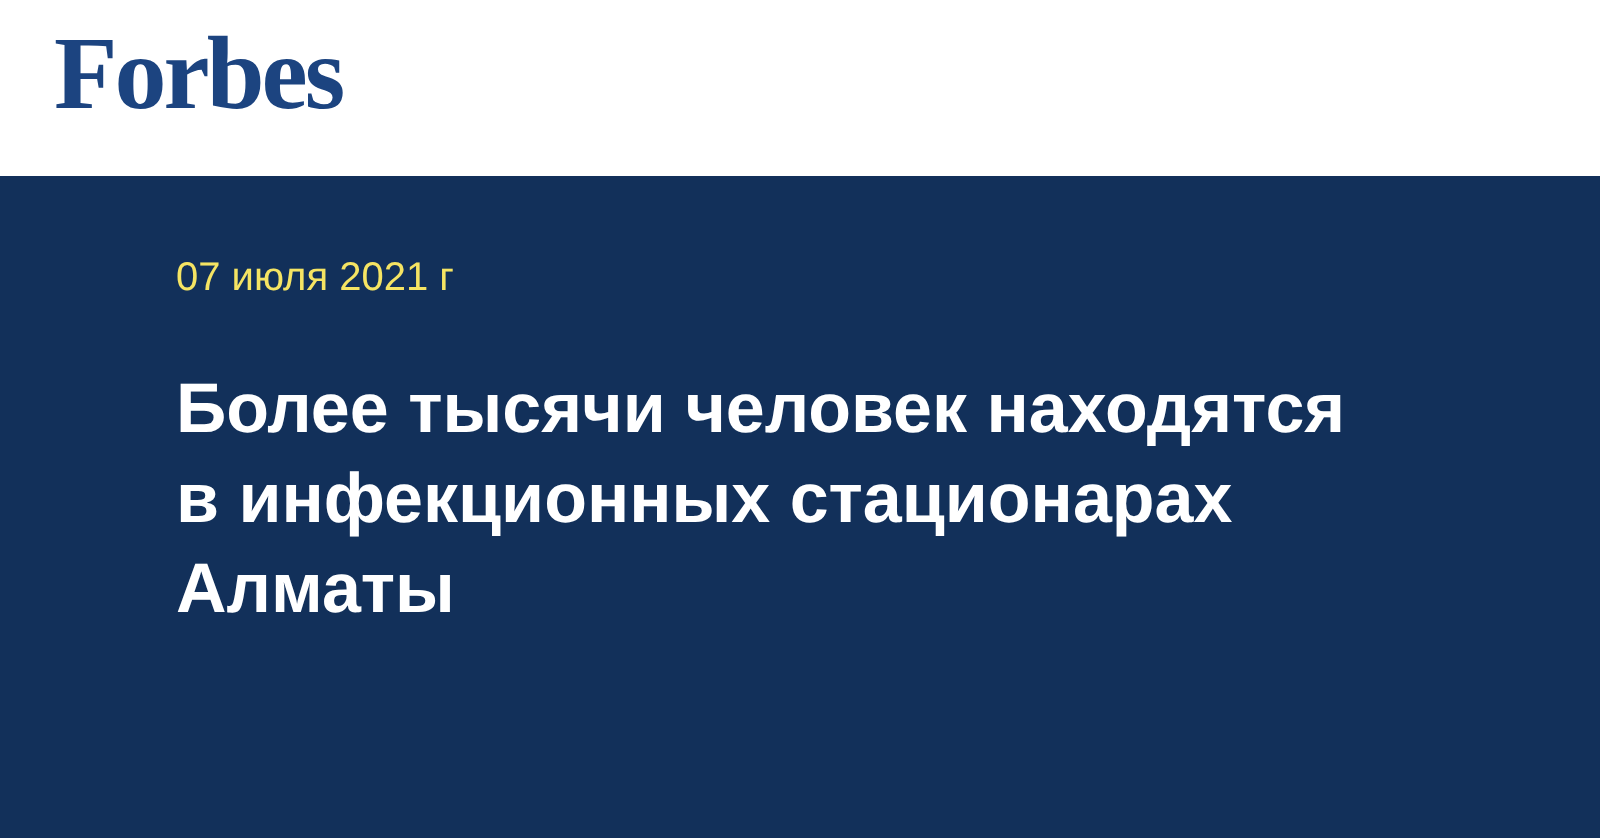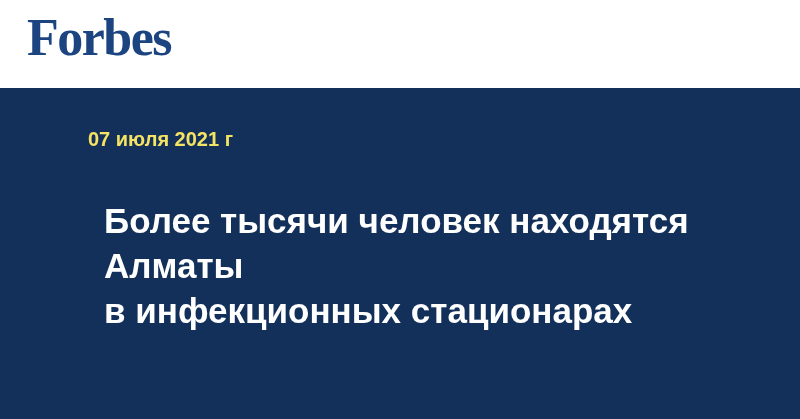--- a/index.html
+++ b/index.html
@@ -101,33 +101,33 @@
     width: 800px;
     height: 331px;
     background: #12305A;
   }
 
   .hero-date {
     position: absolute;
     left: 88px;
     top: 39px;
     font-family: "Liberation Sans", sans-serif;
-    font-weight: bold;
+    font-weight: normal;
     font-size: 20px;
     line-height: 24px;
     color: #F5E463;
     white-space: nowrap;
   }
 
   .hero-title {
     position: absolute;
     left: 88px;
     top: 94px;
     width: 640px;
-    margin: 16px;
+    margin: 0;
     font-family: "Liberation Sans", sans-serif;
     font-weight: bold;
     font-size: 35px;
     line-height: 45px;
     color: #ffffff;
   }
 
   .hero-title .line {
     display: block;
     white-space: nowrap;
@@ -142,18 +142,18 @@
     <a class="brand-logo" href="#">
       <span class="brand-wordmark">Forbes</span>
     </a>
   </header>
 
   <section class="hero">
     <div class="hero-date">07 июля 2021 г</div>
 
     <h1 class="hero-title">
       <span class="line">Более тысячи человек находятся</span>
+      <span class="line">в инфекционных стационарах</span>
       <span class="line">Алматы</span>
-      <span class="line">в инфекционных стационарах</span>
     </h1>
   </section>
 
 </div>
 
 </body></html>

